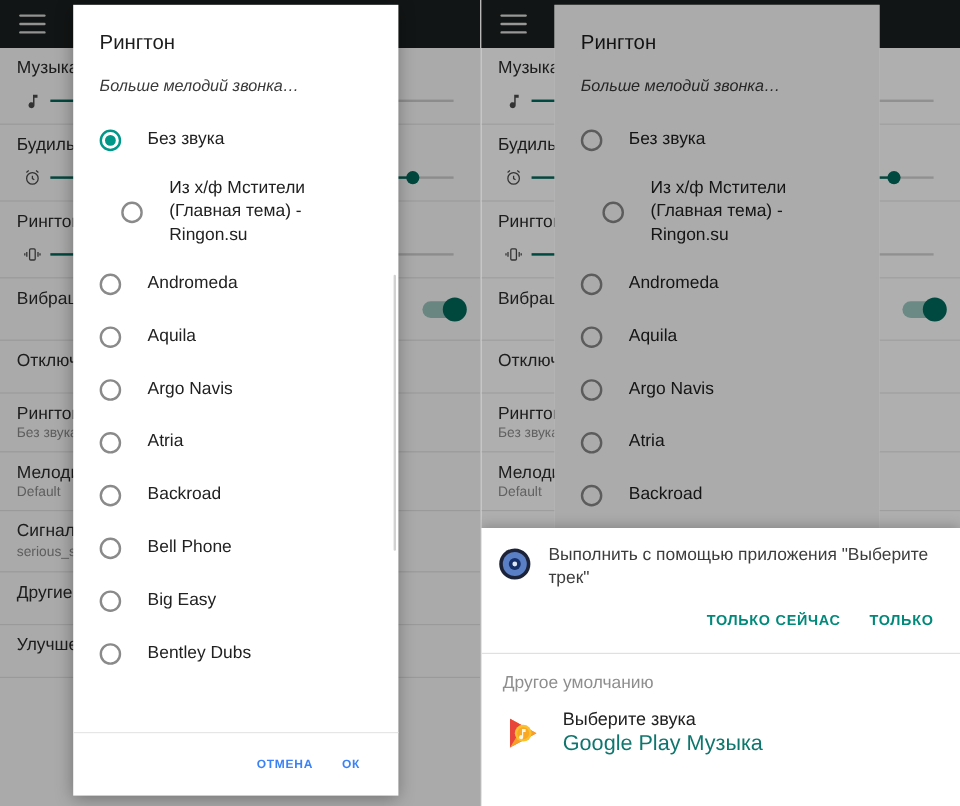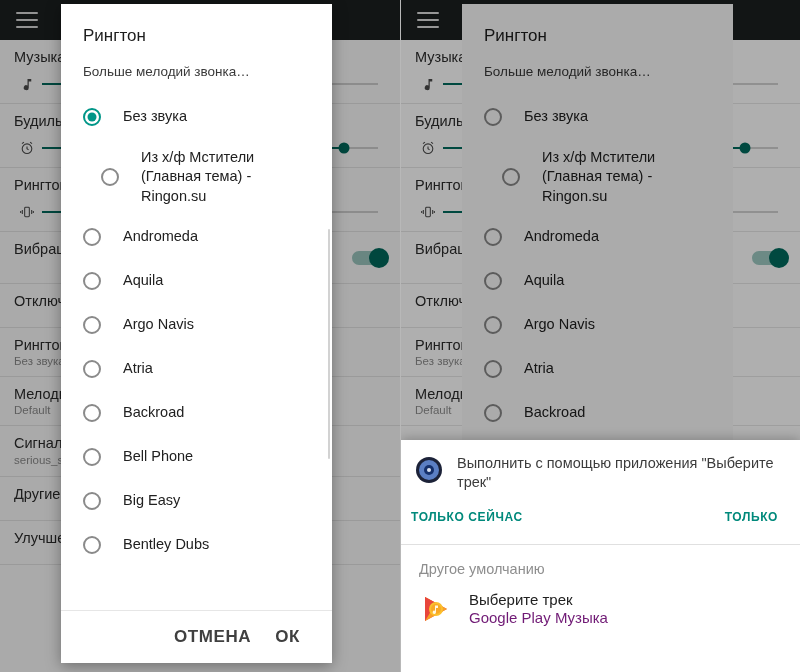--- a/index.html
+++ b/index.html
@@ -72,21 +72,21 @@
     left: 61px; top: 4px; width: 271px; height: 659px;
     background: #ffffff;
     box-shadow: 0 3px 14px rgba(0,0,0,0.35);
     display: flex; flex-direction: column;
     z-index: 5;
   }
   .dialog .dlg-title {
     font-size: 17px; color: #1d1d1d; padding: 22px 22px 0 22px; font-weight: normal;
   }
   .dialog .dlg-sub {
-    font-size: 13.5px; color: #3a3a3a; padding: 18px 22px 0 22px;
+    font-size: 13.5px; color: #3a3a3a; padding: 18px 22px 0 22px; font-style: italic;
   }
   .dlg-scroll {
     flex: 1 1 auto; overflow: hidden; position: relative;
     padding-top: 16px;
   }
   .opt {
     display: flex; align-items: center;
     padding: 0 22px 0 22px;
     min-height: 44px;
   }
@@ -103,22 +103,22 @@
   }
   .opt .lbl { font-size: 14.5px; color: #212121; line-height: 1.35; }
 
   .dlg-divider { height: 1px; background: #e6e6e6; }
   .dlg-actions {
     height: 52px; display: flex; align-items: center; justify-content: flex-end;
     padding-right: 20px;
   }
   .dlg-actions button {
     background: none; border: none; cursor: pointer;
-    font-family: inherit; font-size: 17px; font-weight: bold;
-    letter-spacing: 0.6px; color: #404040; padding: 8px 12px;
+    font-family: inherit; font-size: 10px; font-weight: bold;
+    letter-spacing: 0.6px; color: #3b82f6; padding: 8px 12px;
   }
   .scrollbar {
     position: absolute; right: 2px; top: 150px; width: 2px; height: 230px;
     background: #d2d2d2; border-radius: 1px;
   }
 
   
   .half.right .dialog { box-shadow: none; }
   .dlg-dim {
     position: absolute; inset: 0; background: rgba(0,0,0,0.33);
@@ -131,36 +131,36 @@
     background: #ffffff; z-index: 8;
     box-shadow: 0 -2px 10px rgba(0,0,0,0.22);
     display: flex; flex-direction: column;
   }
   .chooser-head { display: flex; padding: 14px 16px 0 14px; }
   .chooser-ico {
     flex: 0 0 28px; width: 28px; height: 28px; margin-right: 14px; margin-top: 2px;
   }
   .chooser-msg { font-size: 14.5px; color: #3c3c3c; line-height: 1.32; }
   .chooser-actions {
-    display: flex; justify-content: space-between; align-items: center;
+    display: flex; justify-content: flex-end; align-items: center;
     padding: 10px 12px 12px 0; gap: 4px;
   }
   .chooser-actions button {
     background: none; border: none; cursor: pointer;
     font-family: inherit; font-size: 12px; font-weight: bold; letter-spacing: 0.6px;
     color: #00897b; padding: 8px 10px;
   }
   .chooser-sep { height: 1px; background: #e0e0e0; }
   .chooser-section {
     font-size: 14.5px; color: #8e8e8e; padding: 16px 18px 10px 18px;
   }
   .app-row { display: flex; align-items: center; padding: 4px 18px 10px 18px; }
   .app-ico { flex: 0 0 34px; width: 34px; height: 34px; margin-right: 16px; }
   .app-name { font-size: 15px; color: #212121; }
-  .app-pkg  { font-size: 15px; color: #701a75; margin-top: 1px; }
+  .app-pkg  { font-size: 18px; color: #0f766e; margin-top: 1px; }
 </style>
 </head>
 <body>
 
 <div class="stage">
 
   <div class="half left">
 
     <div class="settings-list">
 
@@ -453,19 +453,19 @@
           <svg width="34" height="34" viewBox="0 0 34 34">
             <path d="M6 5 L28 17 L6 29 Z" fill="#e8453c"></path>
             <path d="M6 5 L28 17 L6 29 Z" fill="#f9a825" opacity="0.9"></path>
             <path d="M6 5 L17 11 L6 29 Z" fill="#e8453c"></path>
             <circle cx="17" cy="17" r="7" fill="#fbc02d"></circle>
             <circle cx="17" cy="17" r="5" fill="#f9a825"></circle>
             <path d="M16 13.5v5.2a1.7 1.7 0 1 0 1 1.6v-4.4h2v-2.4h-3z" fill="#fff8e1"></path>
           </svg>
         </span>
         <span>
-          <span class="app-name" style="display:block">Выберите трек</span>
+          <span class="app-name" style="display:block">Выберите звука</span>
           <span class="app-pkg" style="display:block">Google Play Музыка</span>
         </span>
       </div>
     </div>
   </div>
 </div>
 
 </body></html>

